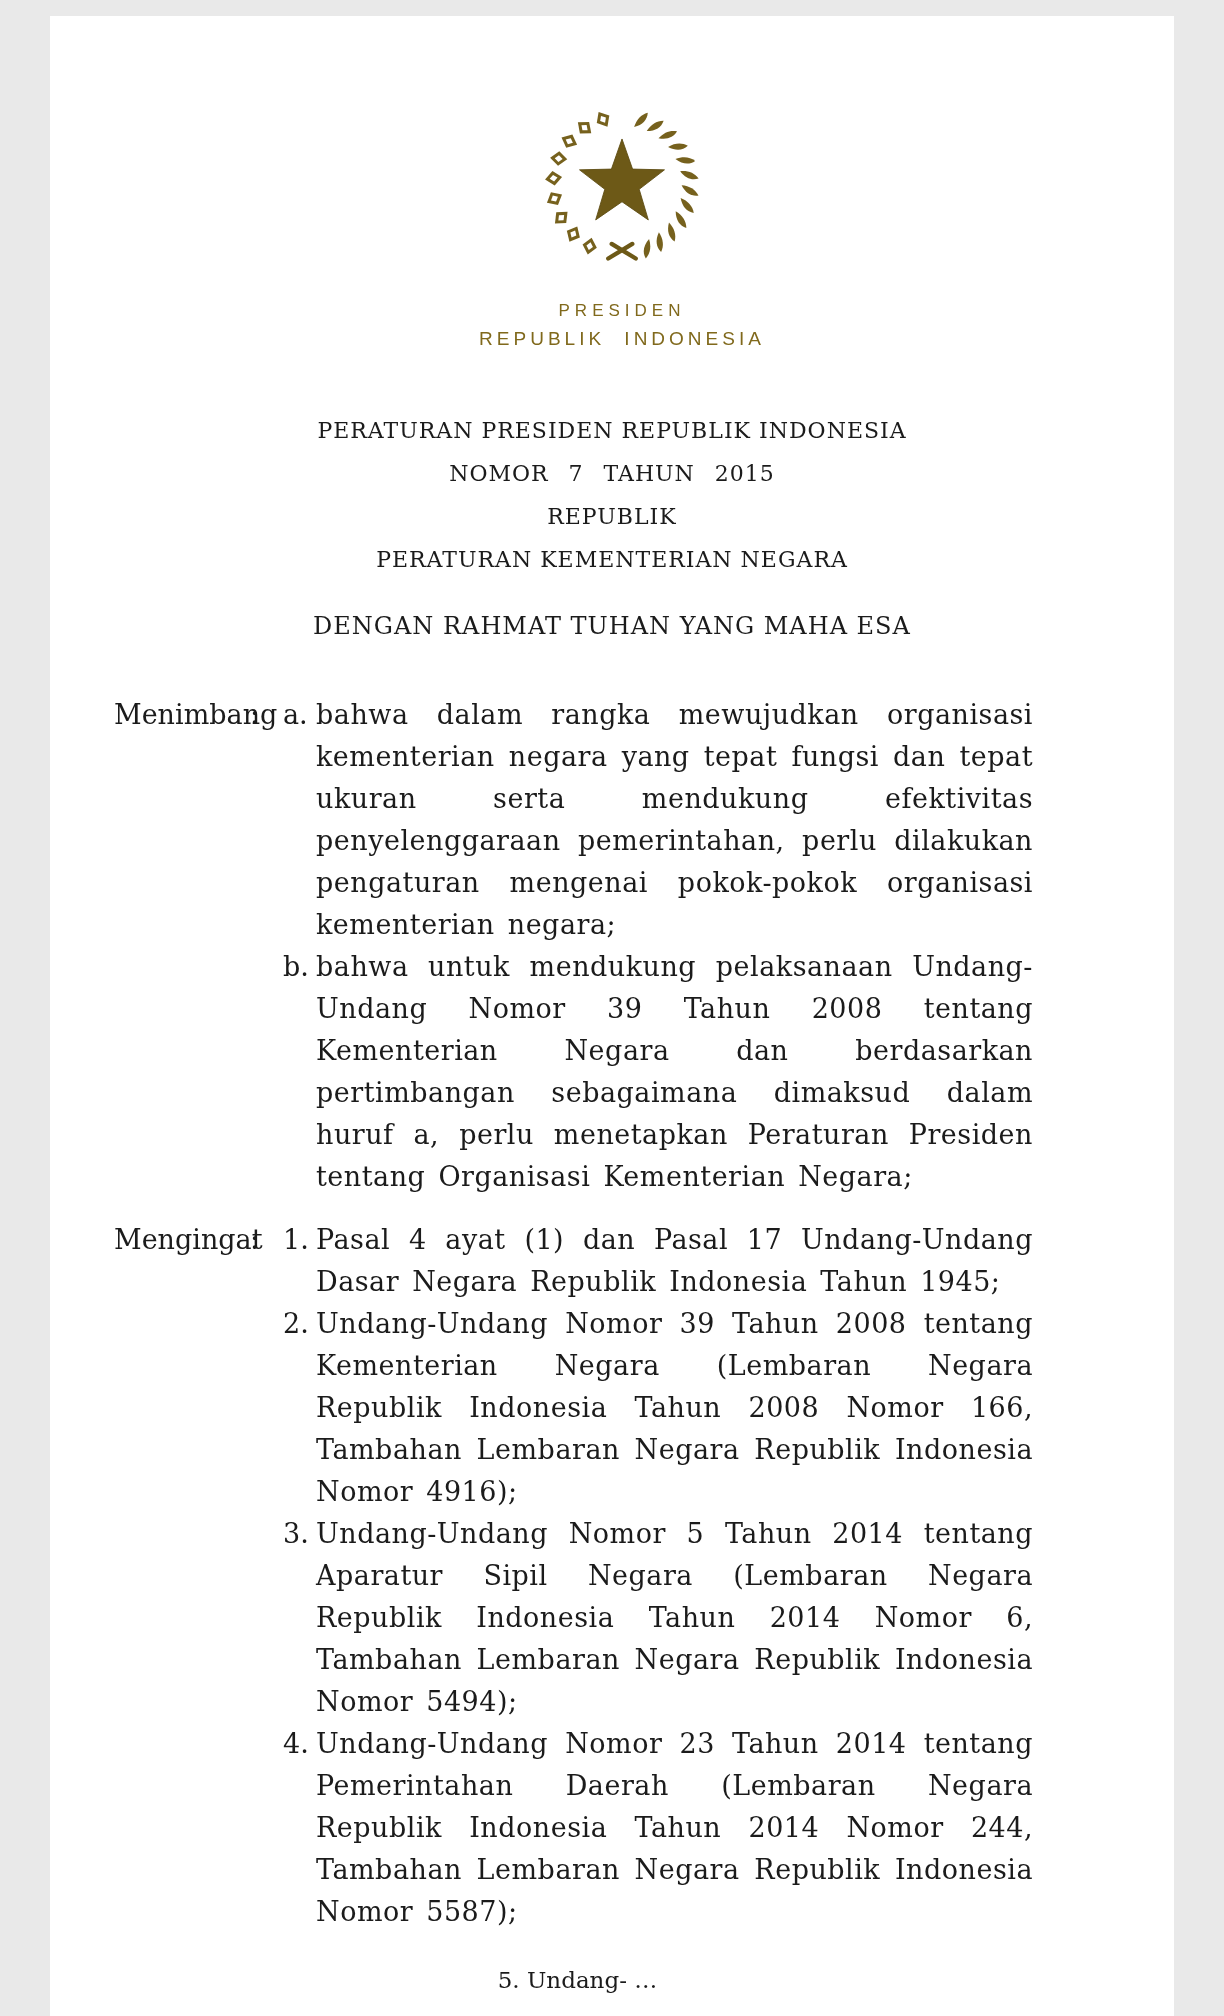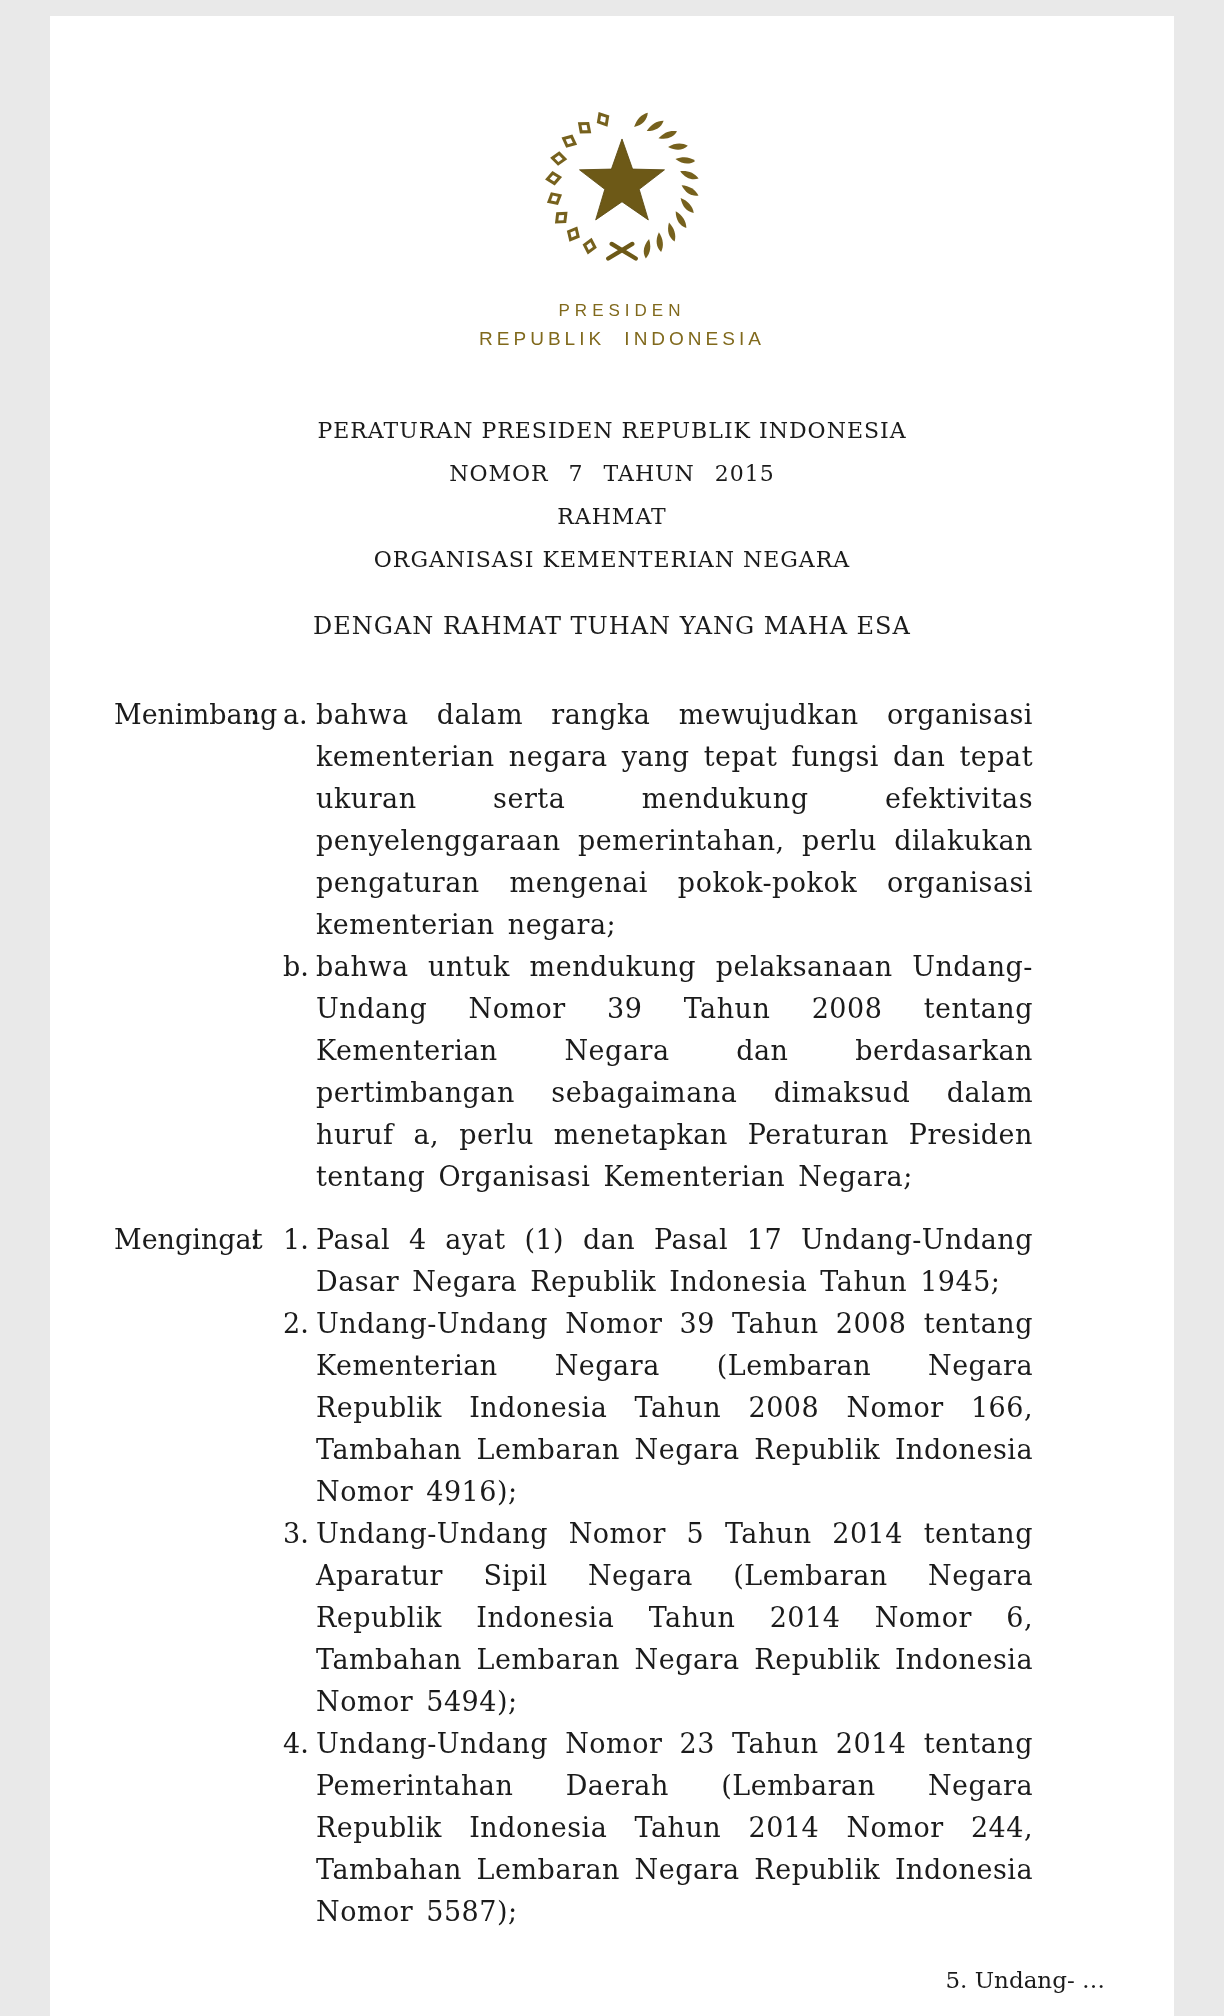--- a/index.html
+++ b/index.html
@@ -83,21 +83,21 @@
     margin: 0;
     text-align: justify;
     letter-spacing: 0.5px;
     word-spacing: 4px;
   }
 
   
   .catchword {
     margin-top: 26px;
     padding-right: 69px;
-    text-align: right;
+    text-align: center;
     font-size: 23px;
     line-height: 42px;
   }
 </style>
 </head>
 <body>
 
 <div class="page">
 
   <div class="emblem">
@@ -189,22 +189,22 @@
   </div>
 
   <div class="gold-header">
     <div class="gold-line-1">PRESIDEN</div>
     <div class="gold-line-2">REPUBLIK INDONESIA</div>
   </div>
 
   <div class="title-block">
     <div>PERATURAN PRESIDEN REPUBLIK INDONESIA</div>
     <div class="title-number">NOMOR 7 TAHUN 2015</div>
-    <div>RAHMAT</div>
-    <div>ORGANISASI KEMENTERIAN NEGARA</div>
+    <div>REPUBLIK</div>
+    <div>PERATURAN KEMENTERIAN NEGARA</div>
   </div>
 
   <div class="invocation">DENGAN RAHMAT TUHAN YANG MAHA ESA</div>
 
   <section class="clause clause-first">
     <div class="clause-label">Menimbang</div>
     <div class="clause-colon">:</div>
     <div class="clause-items">
       <div class="item">
         <div class="item-marker">a.</div>

